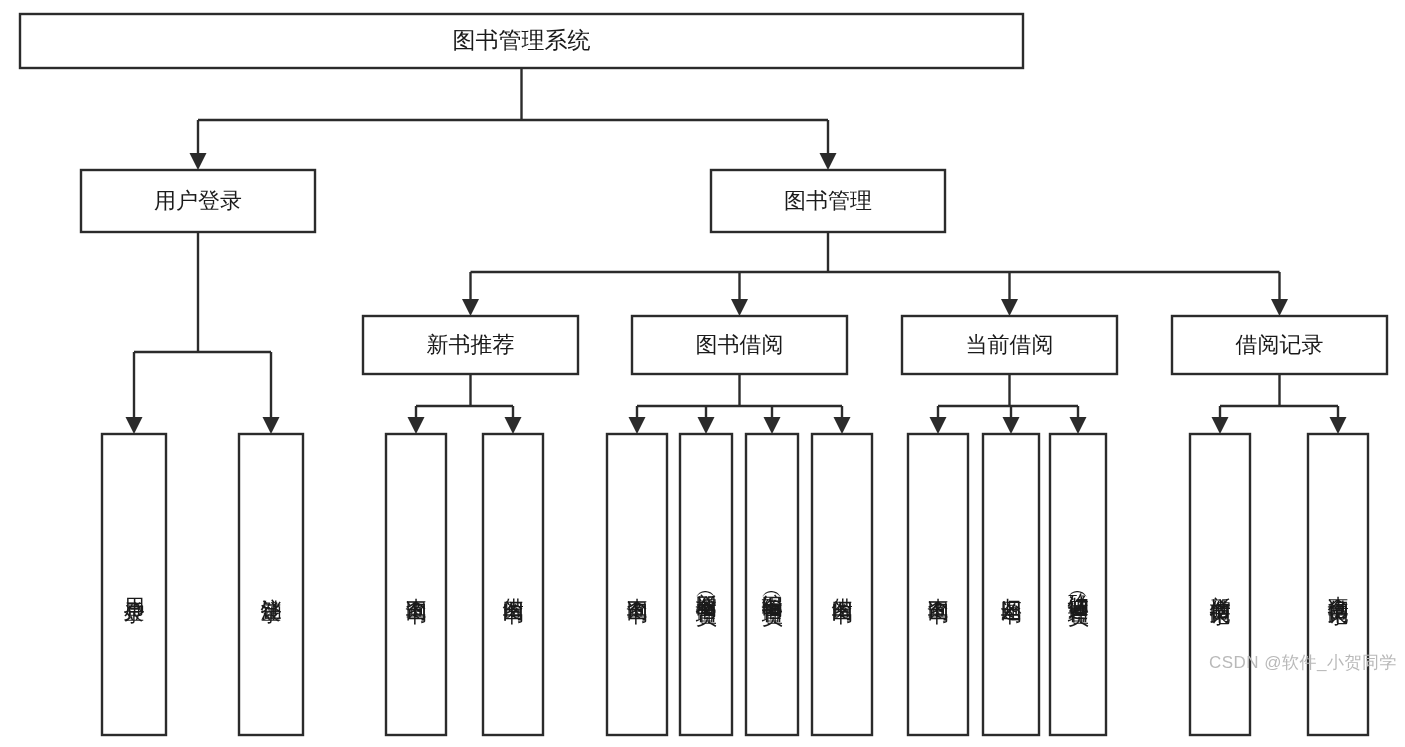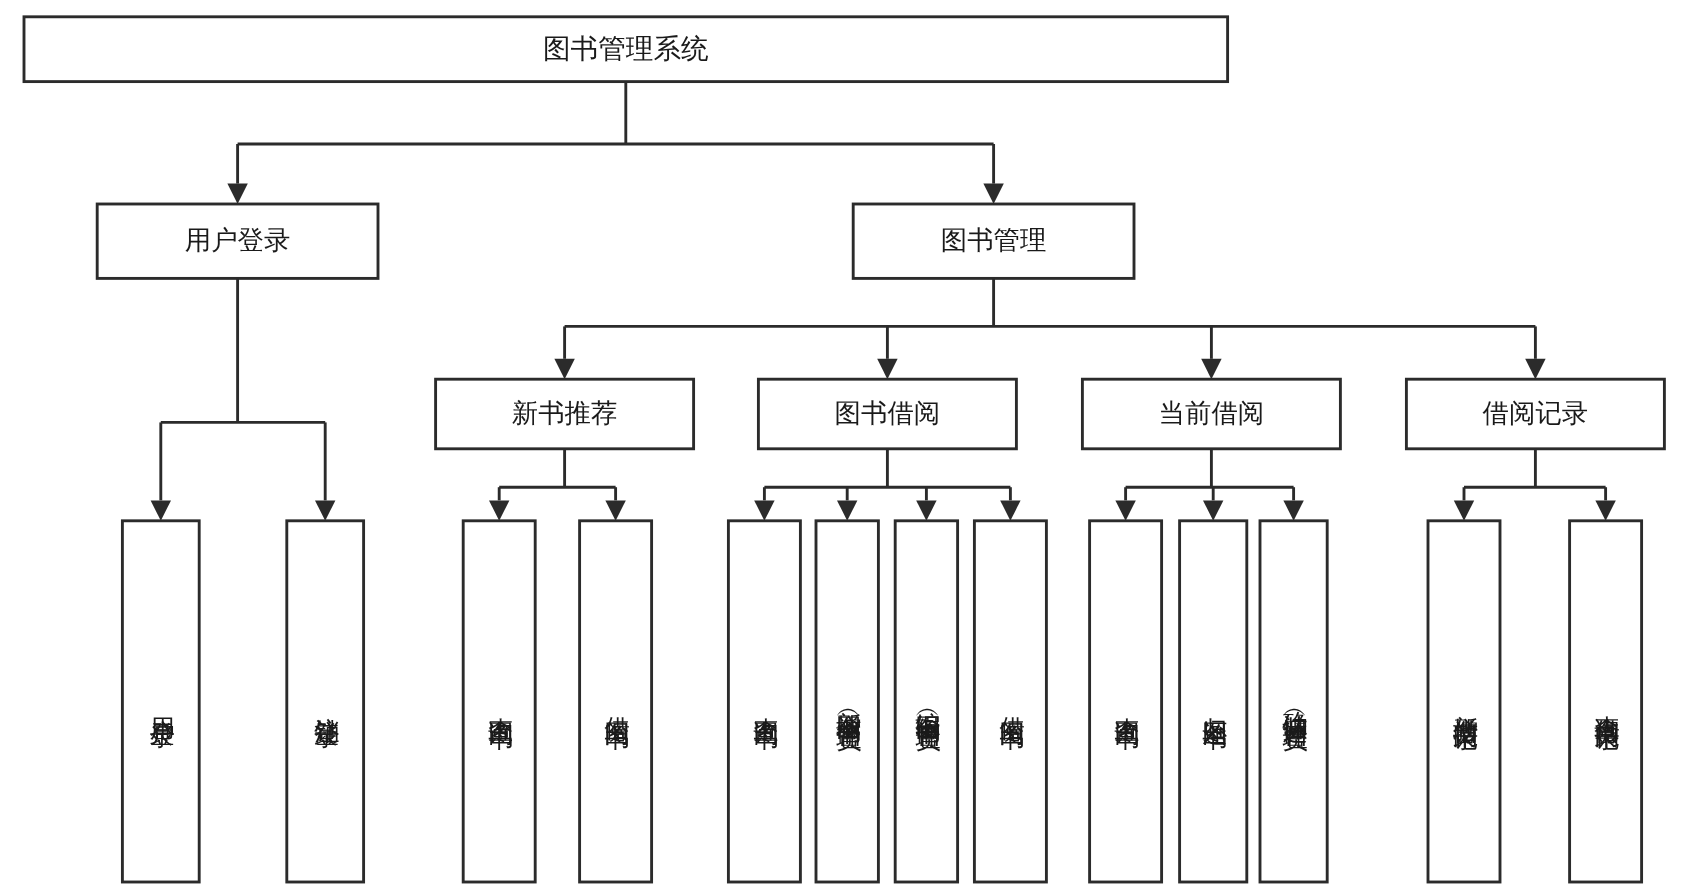--- a/index.html
+++ b/index.html
@@ -189,13 +189,14 @@
       <div class="leaf-label" style="left: 680px; top: 434px; width: 52px; height: 301px;">新增图书（管理员）</div>
       <div class="leaf-label" style="left: 746px; top: 434px; width: 52px; height: 301px;">编辑图书（管理员）</div>
       <div class="leaf-label" style="left: 812px; top: 434px; width: 60px; height: 301px;">借阅图书</div>
       <div class="leaf-label" style="left: 908px; top: 434px; width: 60px; height: 301px;">查询图书</div>
       <div class="leaf-label" style="left: 983px; top: 434px; width: 56px; height: 301px;">归还图书</div>
       <div class="leaf-label" style="left: 1050px; top: 434px; width: 56px; height: 301px;">确认归还（管理员）</div>
       <div class="leaf-label" style="left: 1190px; top: 434px; width: 60px; height: 301px;">新增借阅记录</div>
       <div class="leaf-label" style="left: 1308px; top: 434px; width: 60px; height: 301px;">查询借阅记录</div>
     </div>
 
+  <div class="watermark">CSDN @软件_小贺同学</div>
 </div>
 
 </body></html>

